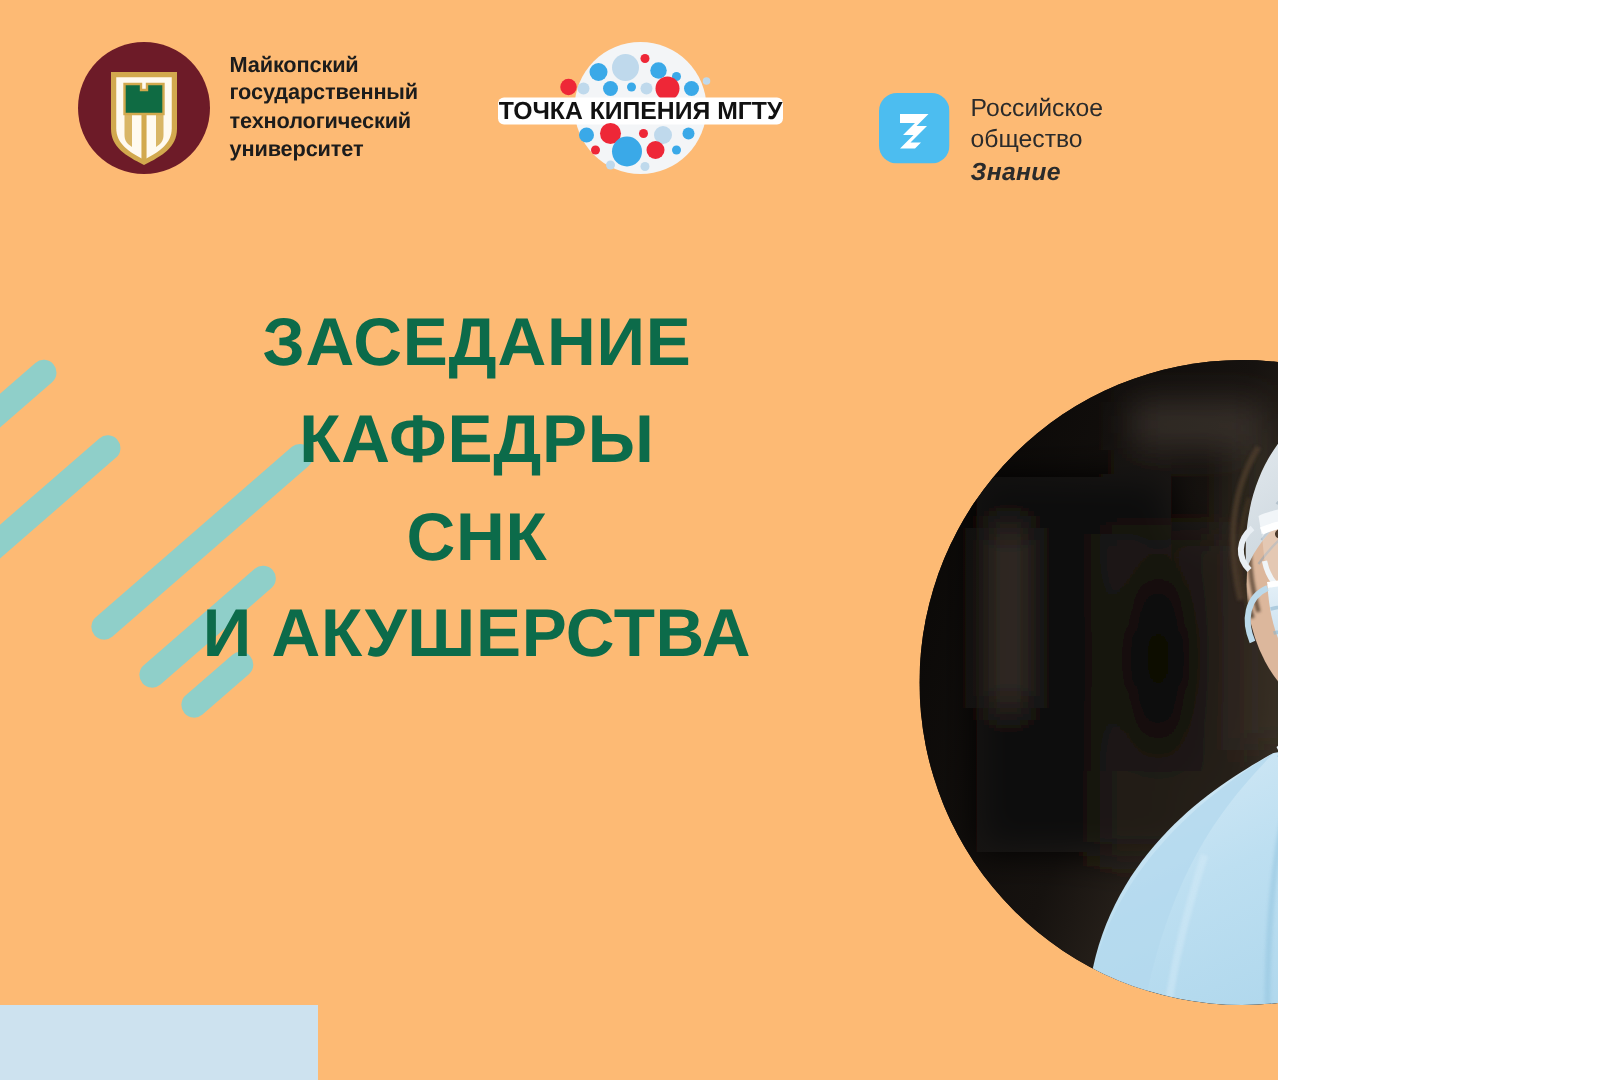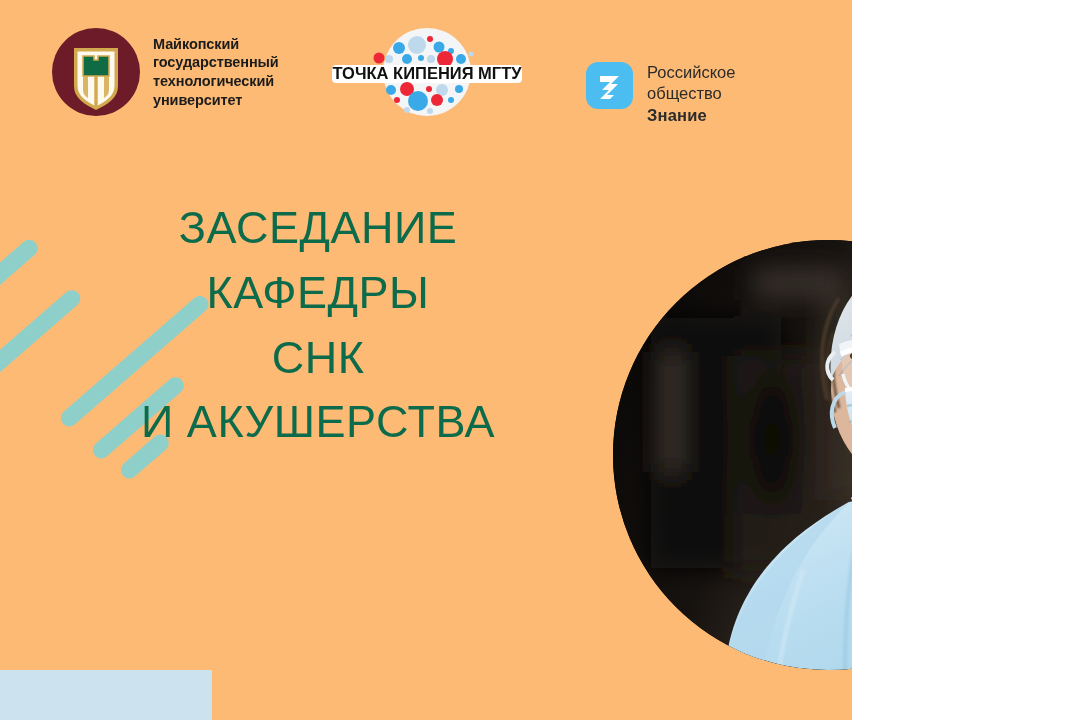--- a/index.html
+++ b/index.html
@@ -121,31 +121,32 @@
   }
   .znanie-text {
     font-size: 16.5px;
     line-height: 1.3;
     color: #2b2b2b;
     font-weight: normal;
   }
   .znanie-text .strong {
     font-weight: bold;
     letter-spacing: 0.2px;
+    font-style: italic;
   }
 
   
   .title-block {
     position: absolute;
     left: 28px;
     top: 196px;
     width: 580px;
     text-align: center;
     color: #0c6b4a;
-    font-weight: normal;
+    font-weight: bold;
     font-size: 45px;
     line-height: 1.44;
     letter-spacing: 0.5px;
   }
   .title-line { display: block; white-space: nowrap; }
 
   
   .photo-circle {
     position: absolute;
     left: 613px;

